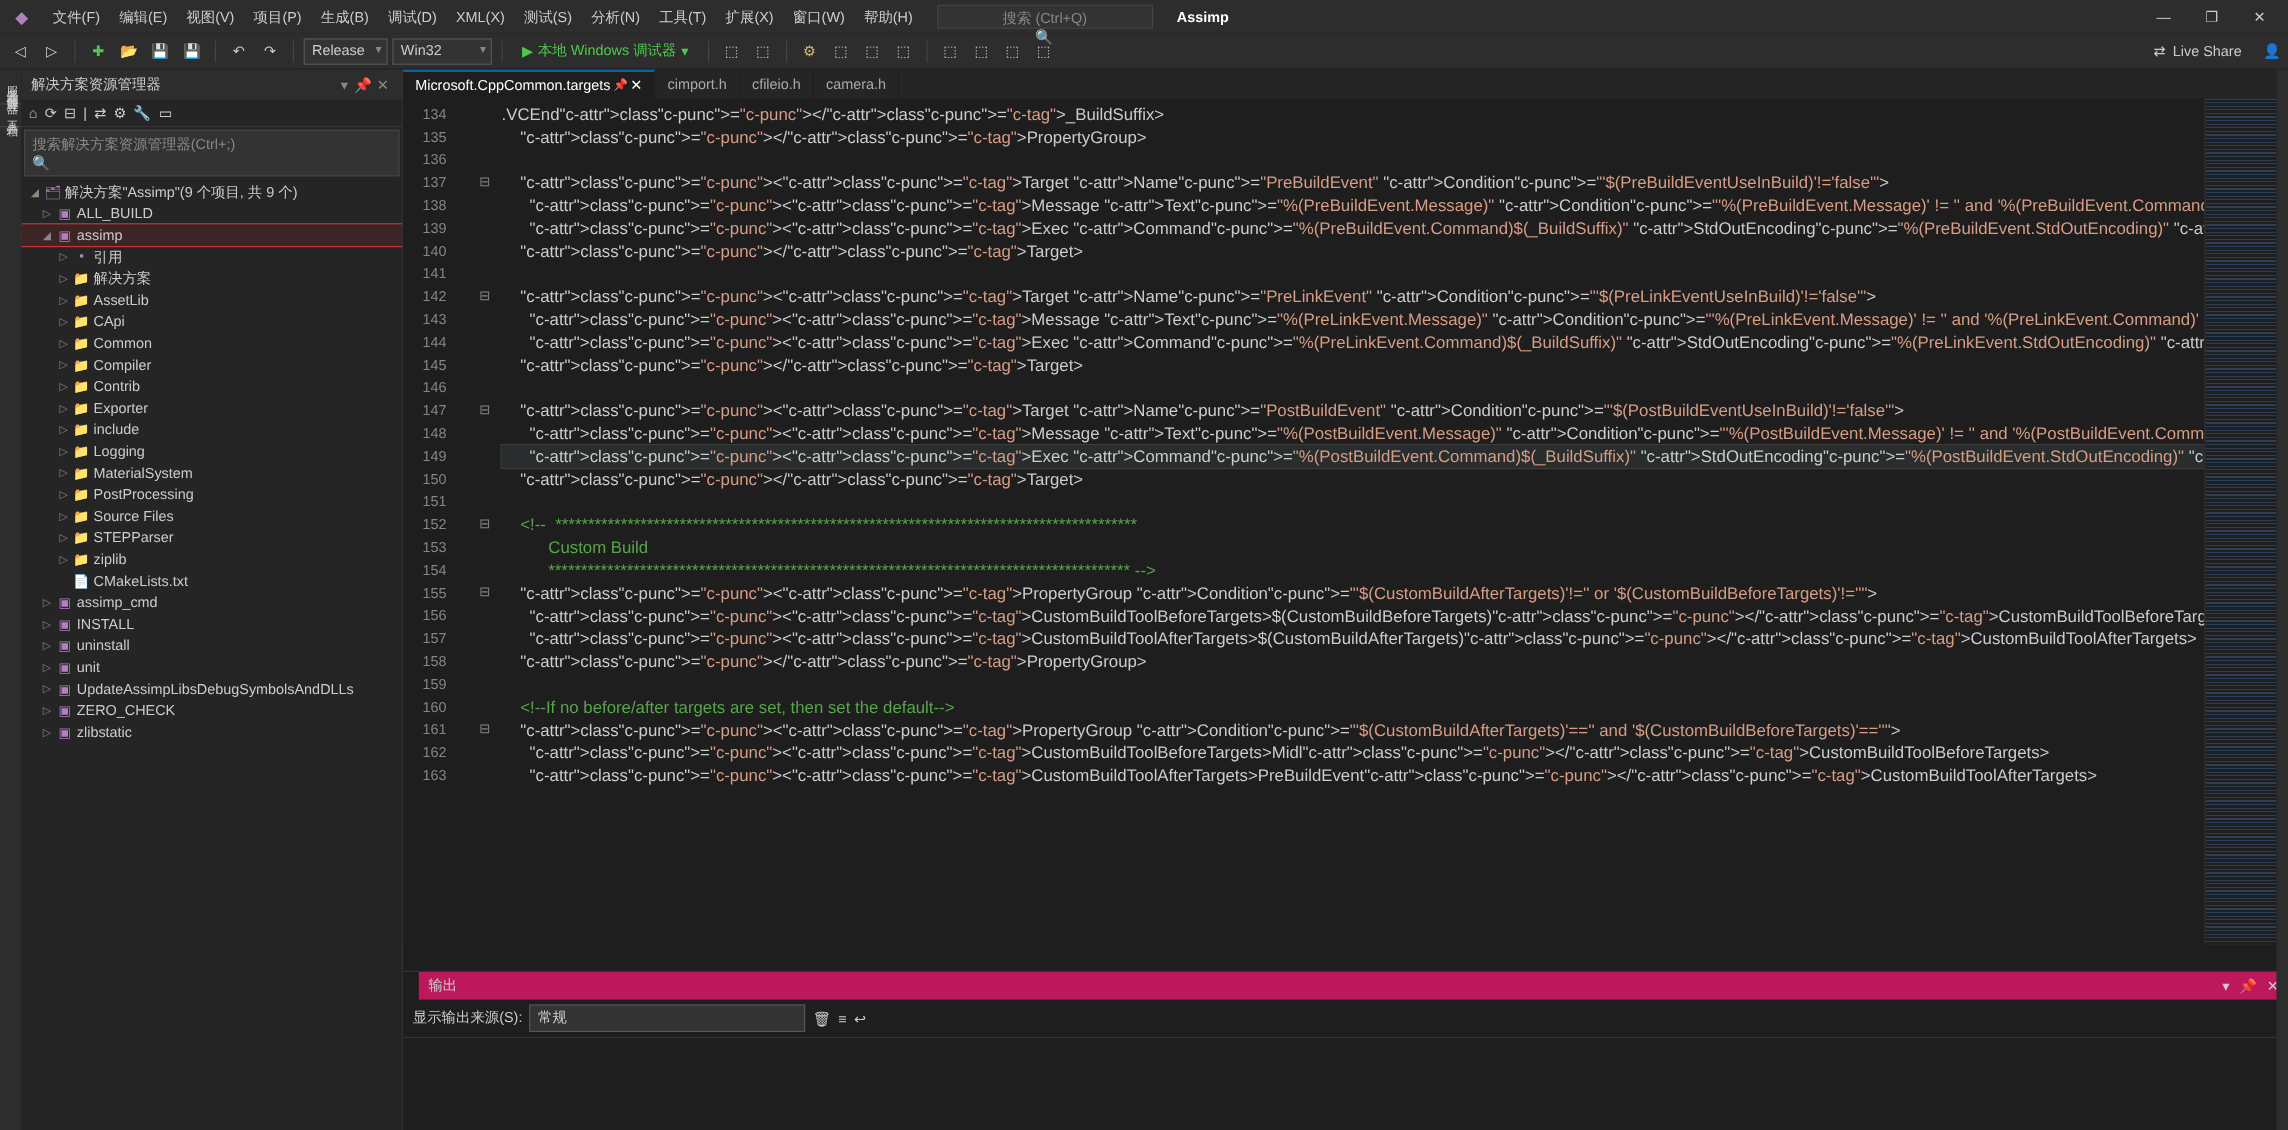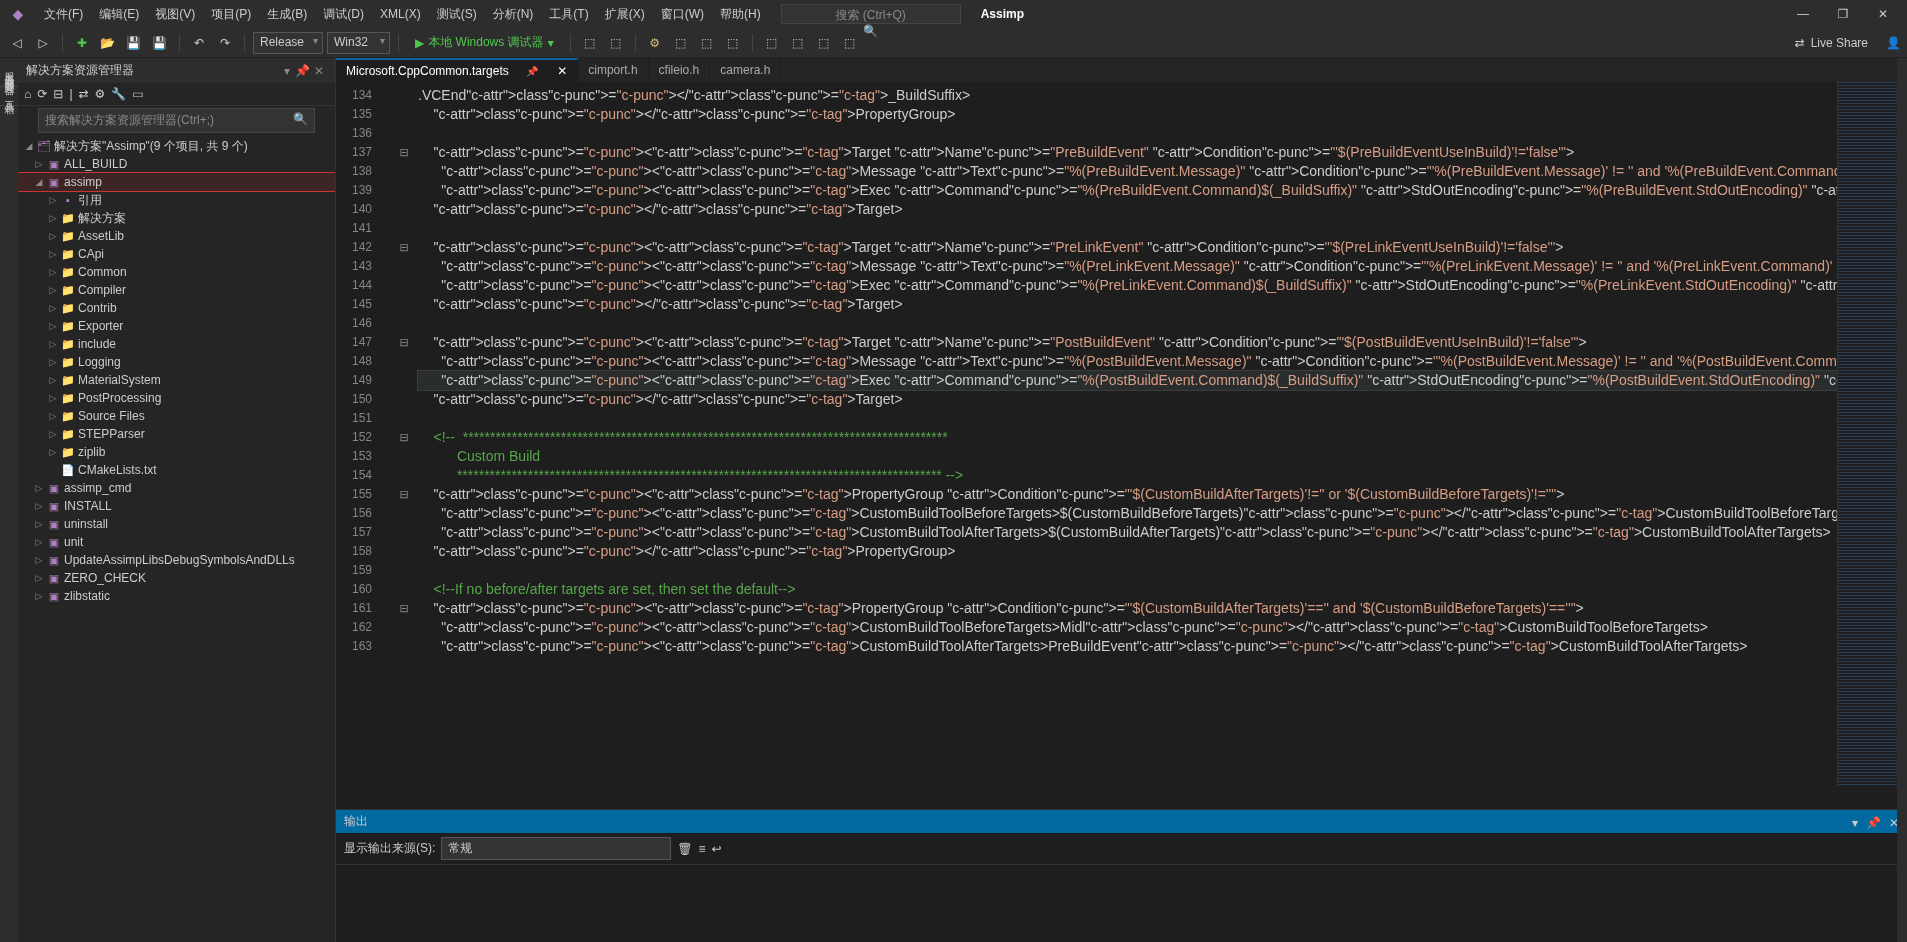--- a/index.html
+++ b/index.html
@@ -20,48 +20,48 @@
 .toolbar .run { color:#4ec94e; display:flex; align-items:center; gap:4px; padding:0 8px; height:22px; }
 .toolbar .liveshare { margin-left:auto; color:#ccc; display:flex; align-items:center; gap:6px; }
 .sidebars { position:absolute; left:0; top:58px; bottom:0; width:18px; background:#2d2d2d; }
 .sidebars .vtab { writing-mode:vertical-rl; text-orientation:upright; font-size:10px; padding:6px 2px; color:#ccc; border-bottom:1px solid #444; letter-spacing:2px;}
 .explorer { position:absolute; left:18px; top:58px; width:318px; bottom:0; background:#252526; border-right:1px solid #333; display:flex; flex-direction:column; }
 .explorer .header { background:#2d2d2d; color:#ccc; padding:4px 8px; display:flex; align-items:center; }
 .explorer .header .title { flex:1;font-family:Liberation Mono, monospace; }
 .explorer .header .hbtn { width:16px; text-align:center; color:#888; }
 .explorer .etoolbar { padding:4px 6px; display:flex; gap:6px; border-bottom:1px solid #333; align-items:center;}
 .explorer .etoolbar span { color:#ccc; font-size:12px;}
-.explorer .esearch { margin:2px 20px; background:#333; border:1px solid #444; color:#888; padding:3px 6px; display:flex; }
+.explorer .esearch { margin:2px 2px; background:#333; border:1px solid #444; color:#888; padding:3px 6px; display:flex;flex-direction:column; }
 .explorer .esearch .text{flex:1;}
 .tree { flex:1; overflow:auto; padding:2px 0; }
 .tree .node { display:flex; align-items:center; height:18px; padding-left:4px; color:#ccc; white-space:nowrap; }
 .tree .node .arrow { width:14px; color:#888; font-size:9px; text-align:center; }
 .tree .node .icon { width:16px; color:#b080c0; font-size:11px; text-align:center; }
 .tree .node .lbl { padding-left:2px; }
 .tree .node.solution .lbl{ color:#ccc; font-weight:500;}
 .tree .node.selected { outline:1px solid #c33; background:rgba(200,40,40,0.15); }
 .tree .depth1{padding-left:14px;} .tree .depth2{padding-left:28px;}
 .editor-area { position:absolute; left:336px; right:10px; top:58px; bottom:155px; display:flex; flex-direction:column; }
 .tabs { height:24px; background:#252526; display:flex; }
-.tabs .tab { padding:0 10px; display:flex; align-items:center; gap:18px; color:#aaa; border-right:1px solid #1e1e1e; font-size:12px; }
+.tabs .tab { padding:0 10px; display:flex; align-items:center; gap:2px; color:#aaa; border-right:1px solid #1e1e1e; font-size:12px; }
 .tabs .tab.active { background:#1e1e1e; color:#fff; border-top:2px solid #0e639c; }
 .tabs .tab .pin{font-size:10px; color:#888;}
 .editor-body { flex:1; display:flex; background:#1e1e1e; overflow:hidden; position:relative; }
 .gutter { width:60px; background:#1e1e1e; color:#858585; text-align:center; padding:4px 8px 4px 0; font-family:Consolas,monospace; font-size:12px; line-height:19px; }
 .gutter div{height:19px;}
 .fold { width:16px; color:#858585; padding-top:4px; font-family:Consolas,monospace; font-size:11px; line-height:19px;}
 .fold div{height:19px; text-align:center;}
 .code { flex:1; font-family:Consolas,monospace; font-size:14px; line-height:19px; padding:4px 0 4px 6px; white-space:pre; overflow:hidden; }
 .code .line{height:19px;}
 .code .line.cur{background:#2a2d2e; outline:1px solid #3c3c3c;}
 .minimap { width:60px; background:#1e1e1e; border-left:1px solid #333; background-image:repeating-linear-gradient(#2a3f55 0 1px, transparent 1px 3px); } .c-str{color:#d69d85;} .c-cmt{color:#57a64a;}
 .editor-status { height:22px; background:#1e1e1e; border-top:1px solid #333; display:flex; align-items:center; padding:0 8px; gap:14px; color:#bbb; font-size:11px;}
 .editor-status .spacer{flex:1;}
 .output { position:absolute; left:336px; right:0; bottom:0; height:133px; background:#1e1e1e; border-top:1px solid #333; display:flex; flex-direction:column;}
-.output .ohdr { background:#0369a1; padding:3px 8px; display:flex; align-items:flex-end;}
+.output .ohdr { background:#be185d; padding:3px 8px; display:flex; align-items:center;margin-left:13px;}
 .output .ohdr .t{flex:1;}
 .output .otool { padding:4px 8px; display:flex; align-items:center; gap:6px; border-bottom:1px solid #333;}
 .output .otool .combo{background:#333; border:1px solid #555; padding:2px 20px 2px 6px; position:relative; width:230px;}
 .output .body{flex:1; background:#1e1e1e;}
 .rsidebar{position:absolute; right:0; top:58px; bottom:0; width:10px; background:#2d2d2d;}
 </style>
 </head>
 <body>
 
 <div class="menubar">
@@ -99,21 +99,21 @@
   <span class="sep"></span>
   <span class="tbtn" style="color:#4ec94e">✚</span>
   <span class="tbtn" style="color:#d7ba7d">📂</span>
   <span class="tbtn" style="color:#75beff">💾</span>
   <span class="tbtn" style="color:#75beff">💾</span>
   <span class="sep"></span>
   <span class="tbtn">↶</span>
   <span class="tbtn">↷</span>
   <span class="sep"></span>
   <span class="combo">Release</span>
-  <span class="combo" style="width:63px">Win32</span>
+  <span class="combo" style="width:83px">Win32</span>
   <span class="sep"></span>
   <span class="run">▶ <span>本地 Windows 调试器</span> ▾</span>
   <span class="sep"></span>
   <span class="tbtn">⬚</span>
   <span class="tbtn">⬚</span>
   <span class="sep"></span>
   <span class="tbtn" style="color:#d7ba7d">⚙</span>
   <span class="tbtn">⬚</span>
   <span class="tbtn">⬚</span>
   <span class="tbtn">⬚</span>

